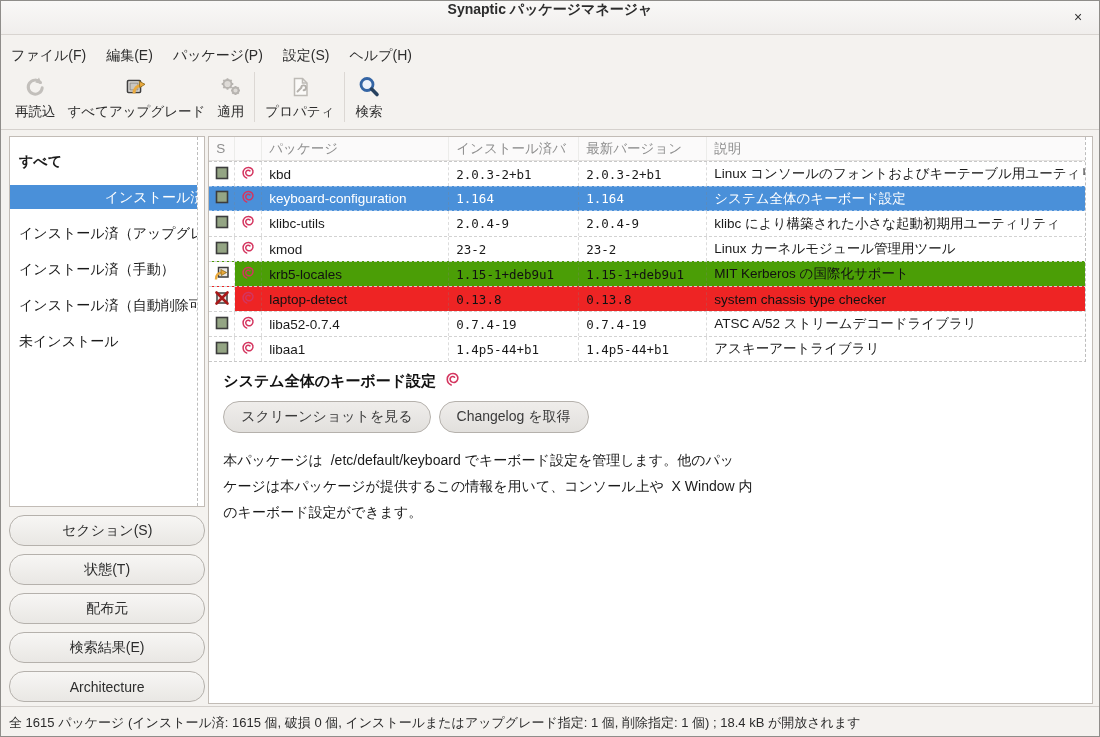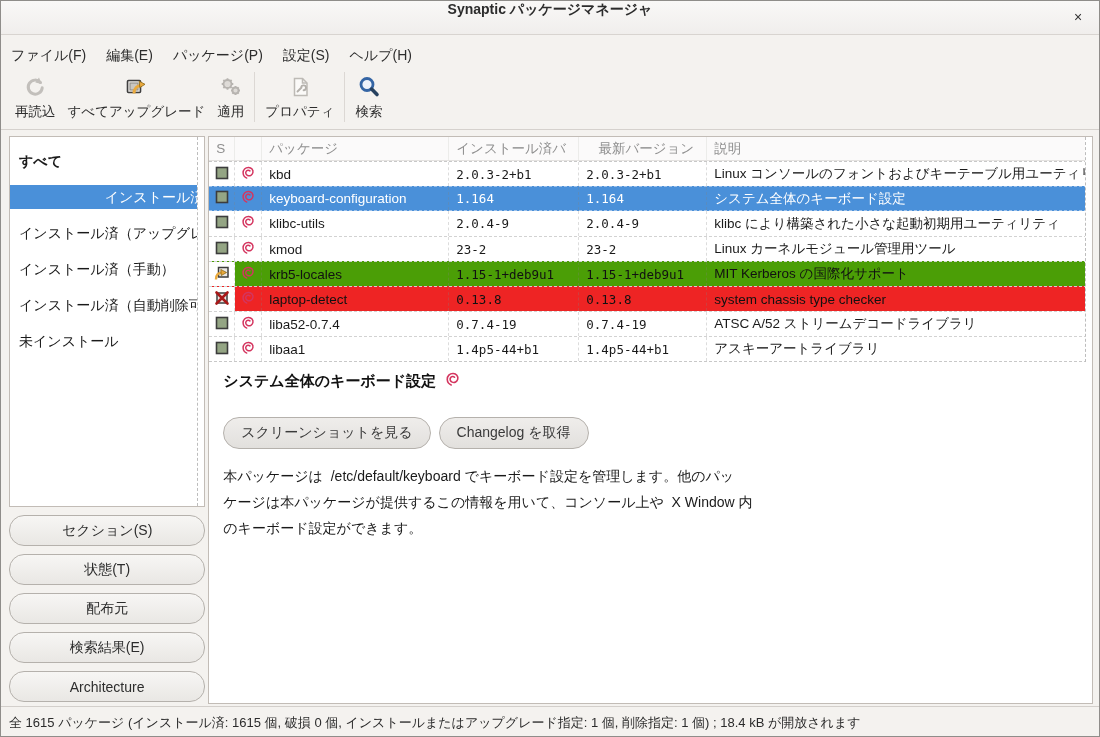--- a/index.html
+++ b/index.html
@@ -45,21 +45,21 @@
   }
   
   .rightpane { flex:1 1 auto; display:flex; flex-direction:column; background:#fff; border:1px solid #c2bcb6; overflow:hidden; }
   .pkgtable { position:relative; flex:0 0 auto; }
   .thead { display:flex; height:24px; background:#fbfafa; border-bottom:1px solid #e4e2e0; }
   .th { font-size:13.5px; color:#8f8f8f; line-height:23px; padding-left:7px; border-right:1px solid #ececea; white-space:nowrap; overflow:hidden; }
   .col-s { width:26px; flex:none; }
   .col-sw { width:27px; flex:none; }
   .col-name { width:187px; flex:none; }
   .col-inst { width:130px; flex:none; }
-  .col-latest { width:128px; flex:none;text-align:center; }
+  .col-latest { width:128px; flex:none; }
   .col-desc { flex:1 1 auto; }
   .th.col-s { text-align:left; padding-left:7px; }
   .row { display:flex; height:25px; border-top:1px dashed #d2d2d2; background:#fff; cursor:default; }
   .tbody .row:first-child { border-top:1px dashed #c8c8c8; }
   .tbody { border-bottom:1px dashed #c8c8c8; }
   .cell { display:flex; align-items:center; padding-left:7px; font-size:13.5px; color:#1a1a1a;
           white-space:nowrap; overflow:hidden; border-right:1px dashed rgba(130,130,130,0.28); }
   .cell.col-s { justify-content:center; padding-left:0; }
   .cell.col-sw { justify-content:center; padding-left:0; }
   .cell.ver { font-family:"DejaVu Sans Mono","Liberation Mono",monospace; font-size:12.5px; }
@@ -72,21 +72,21 @@
   .row.upgrade .cell.col-s, .row.remove .cell.col-s { background:#fff; }
   .htrack { position:absolute; top:0; right:0; bottom:0; width:7px; background:#fff; border-left:1px dashed #bdbdbd; }
   
   .details { flex:1 1 auto; background:#fff; padding:8px 14px; overflow:hidden; }
   .dtitle-row { display:flex; align-items:center; gap:9px; margin-top:2px; }
   .dtitle { font-size:15px; font-weight:bold; color:#111; }
   .dbuttons { display:flex; gap:8px; margin-top:10px; }
   .d-btn {
     height:32px; padding:6px 17px; border:1px solid #b5b1ac; border-radius:16px;
     background:linear-gradient(#efedeb,#e2e0dd); font-size:14px; color:#3a3a3a;
-    display:flex; align-items:center; cursor:pointer;margin-top:16px;
+    display:flex; align-items:center; cursor:pointer;
   }
   .ddesc { margin-top:14px; }
   .ddesc .dline { font-size:14px; line-height:26px; color:#1a1a1a; white-space:pre; }
   
   .statusbar { height:32px; border-top:1px solid #d3cfcb; background:#f4f2ef; display:flex; align-items:center; padding-left:8px; }
   .statusbar span { font-size:13px; color:#2b2b2b; white-space:nowrap; }
 </style>
 </head>
 <body>
 

